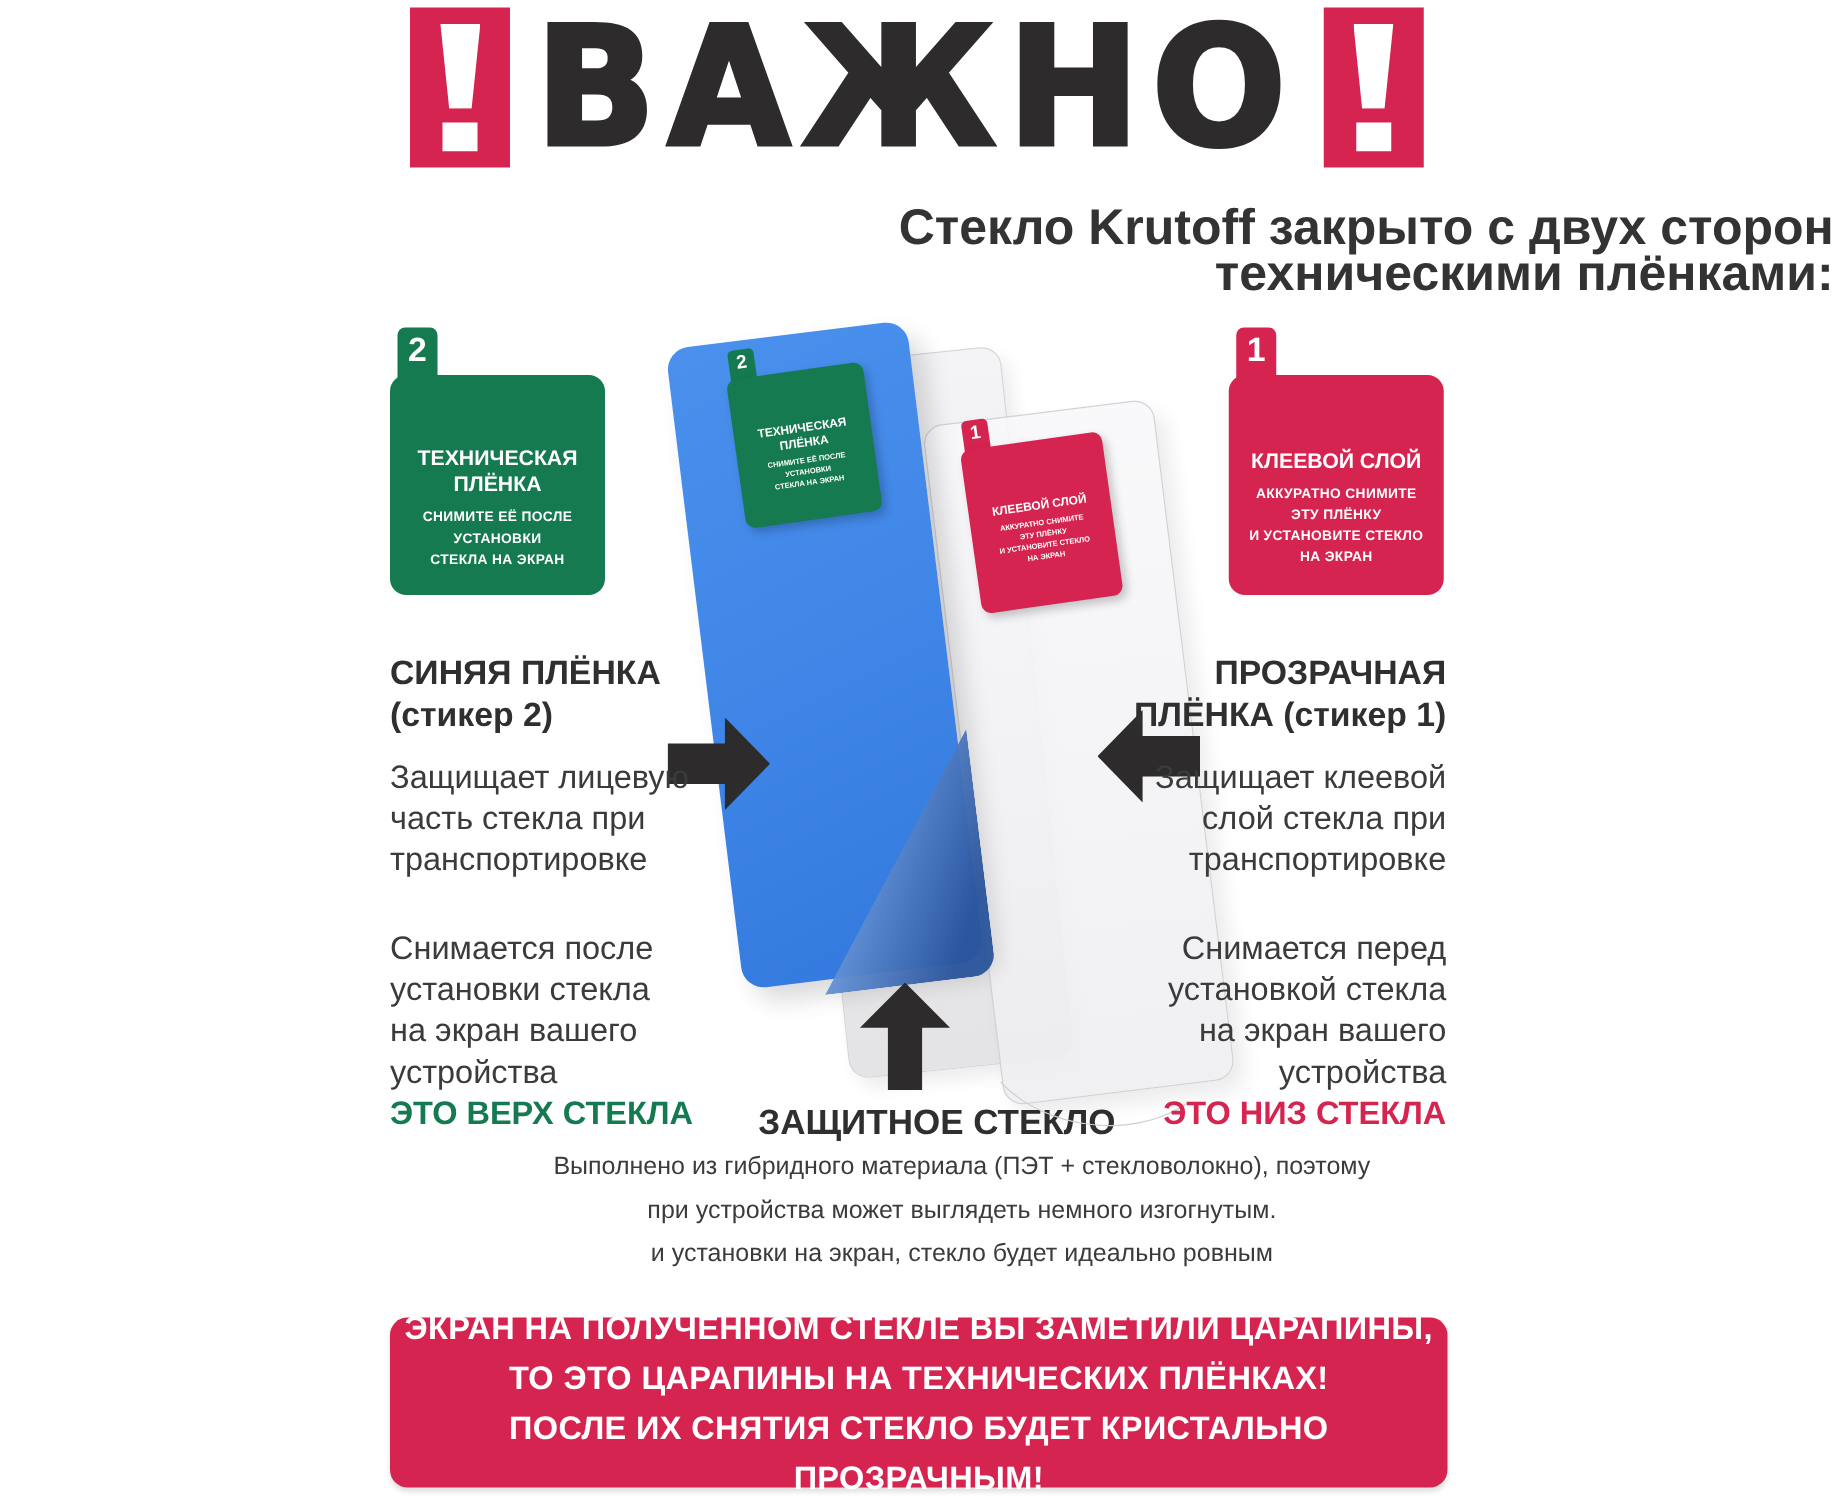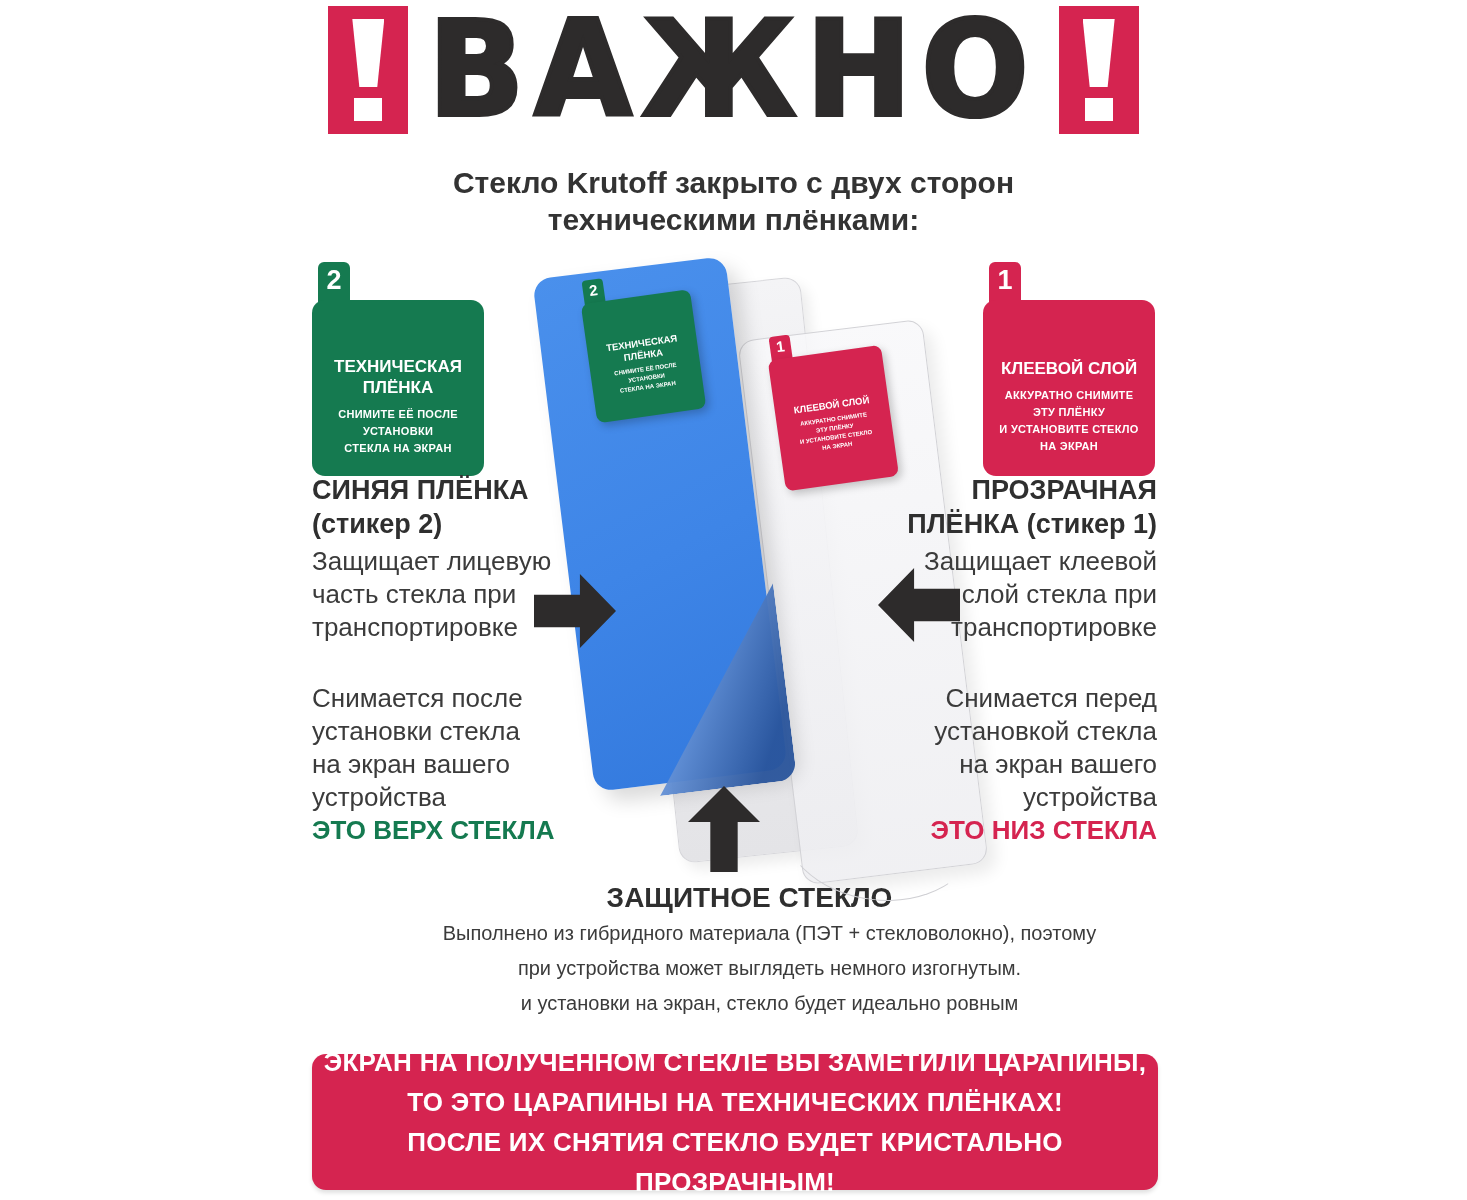--- a/index.html
+++ b/index.html
@@ -15,21 +15,21 @@
   .pre{white-space:pre-line;}
 
   
   .header{position:absolute;top:6px;left:0;width:100%;height:128px;display:flex;justify-content:center;align-items:flex-start;gap:20px;}
   .excl-block{width:80px;height:128px;background:var(--red);position:relative;flex:none;}
   .excl-bar{position:absolute;left:50%;transform:translateX(-50%);top:13px;width:32px;height:68px;background:#fff;clip-path:polygon(0 0,100% 0,78% 100%,22% 100%);}
   .excl-dot{position:absolute;left:50%;transform:translateX(-50%);bottom:13px;width:28px;height:23px;background:#fff;}
   .big-title{font-family:"DejaVu Sans","Liberation Sans",sans-serif;font-weight:bold;font-size:126px;line-height:124px;color:var(--dark);-webkit-text-stroke:4px var(--dark);letter-spacing:10px;transform:scaleY(1.04);transform-origin:top center;}
 
   
-  .subtitle{position:absolute;top:164px;left:0;width:100%;text-align:center;font-weight:bold;font-size:30px;line-height:37px;color:#333;}
+  .subtitle{position:absolute;top:164px;left:0;width:100%;text-align:right;font-weight:bold;font-size:40px;line-height:37px;color:#333;}
 
   
   .sticker{position:absolute;width:172px;height:214px;}
   .sticker .tab{position:absolute;top:0;left:6px;width:32px;height:46px;border-radius:6px 6px 0 0;color:#fff;font-weight:bold;font-size:27px;text-align:center;padding-top:3px;}
   .sticker .card{position:absolute;top:38px;left:0;width:172px;height:176px;border-radius:13px;color:#fff;display:flex;flex-direction:column;justify-content:center;text-align:center;padding-top:36px;}
   .sticker .card .t{font-weight:bold;font-size:17px;line-height:21px;}
   .sticker .card .s{font-weight:bold;font-size:11px;line-height:17px;margin-top:8px;letter-spacing:.3px;}
   .bg-green{background:var(--green);}
   .bg-red{background:var(--red);}
   #sticker-green{left:312px;top:262px;}
@@ -52,25 +52,25 @@
   #mini-red{left:764px;top:330px;width:114px;transform:rotate(-8deg);}
   #mini-red .card{width:114px;height:132px;padding-top:14px;}
 
   
   .arrow{position:absolute;background:var(--dark);z-index:5;}
   #arrow-left{left:534px;top:574px;width:82px;height:74px;clip-path:polygon(0 28%,56% 28%,56% 0,100% 50%,56% 100%,56% 72%,0 72%);}
   #arrow-right{left:878px;top:568px;width:82px;height:74px;clip-path:polygon(100% 28%,44% 28%,44% 0,0 50%,44% 100%,44% 72%,100% 72%);}
   #arrow-up{left:688px;top:786px;width:72px;height:86px;clip-path:polygon(50% 0,100% 42%,69% 42%,69% 100%,31% 100%,31% 42%,0 42%);}
 
   
-  .side-text{position:absolute;top:473px;width:255px;color:var(--text);z-index:6;}
+  .side-text{position:absolute;top:521px;width:255px;color:var(--text);z-index:6;}
   #left-text{left:312px;text-align:left;}
   #right-text{left:902px;text-align:right;}
   .side-text .h{font-weight:bold;font-size:27px;line-height:34px;color:#2f2f2f;}
-  .side-text .p1{font-size:26px;line-height:33px;margin-top:4px;}
+  .side-text .p1{font-size:26px;line-height:33px;margin-top:16px;}
   .side-text .p2{font-size:26px;line-height:33px;margin-top:38px;}
   .hl{font-weight:bold;font-size:26px;line-height:33px;}
   .hl-green{color:var(--green);}
   .hl-red{color:var(--red);}
 
   
   .glass-section{position:absolute;top:880px;left:16px;width:100%;text-align:center;color:var(--text);}
   .glass-section .gh{font-weight:bold;font-size:28px;line-height:36px;color:#2f2f2f;}
   .glass-section .gl{font-size:20px;line-height:35px;padding-left:40px;}
   .glass-section .g-hl{font-weight:bold;color:var(--green);}

